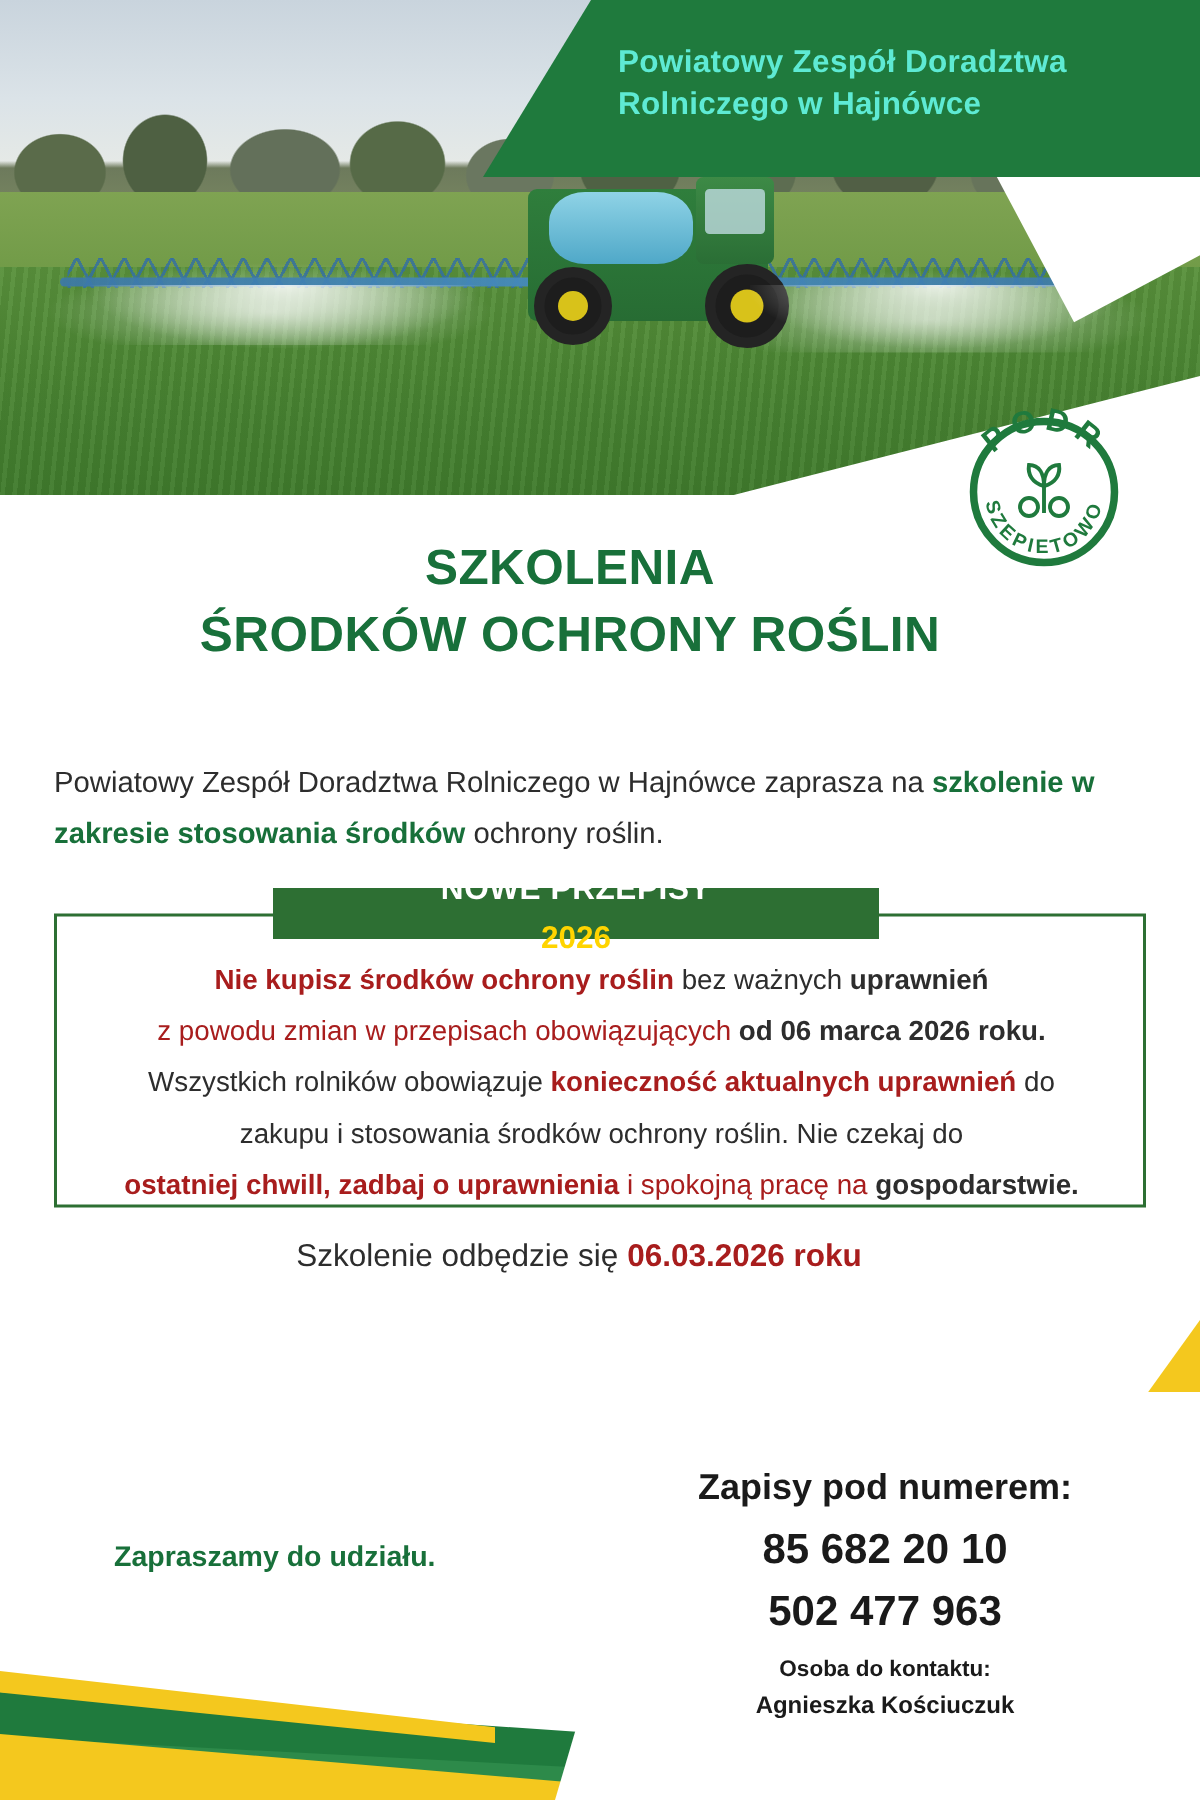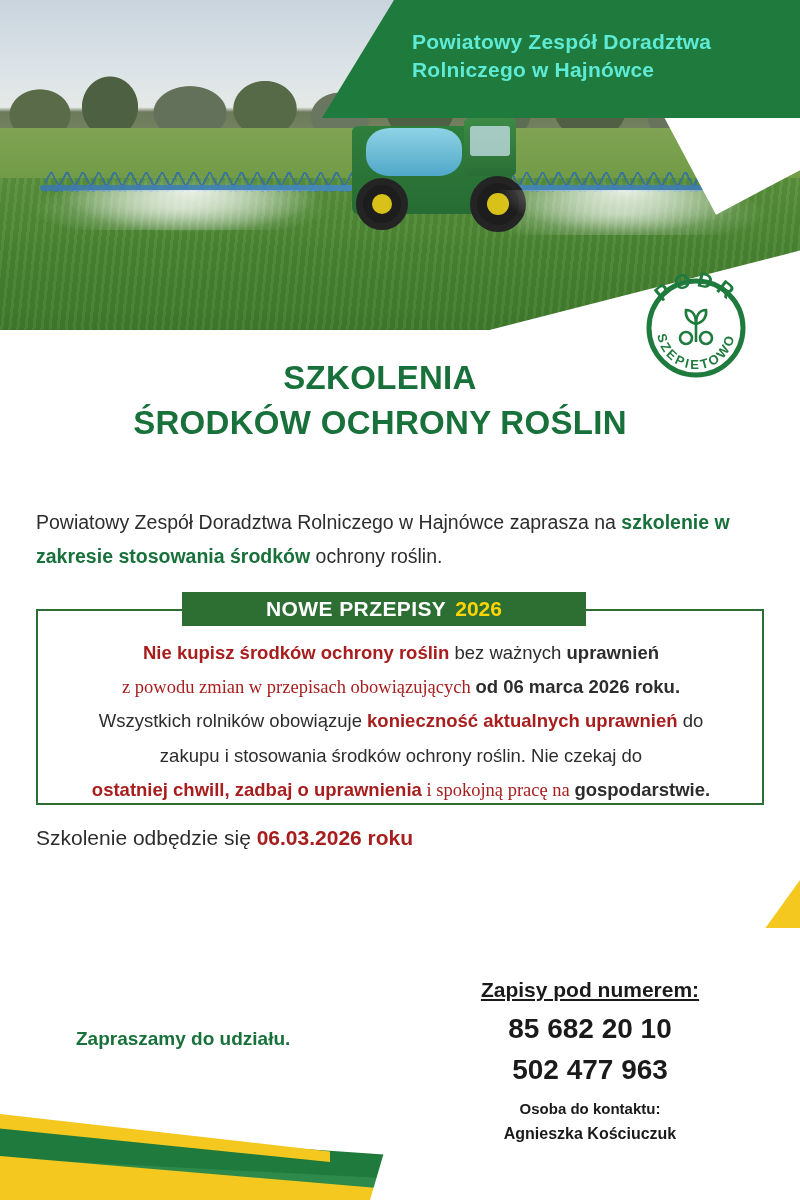--- a/index.html
+++ b/index.html
@@ -233,20 +233,21 @@
     top: 592px;
     left: 182px;
     width: 404px;
     height: 34px;
     background: #2d6f33;
     z-index: 6;
     display: flex;
     align-items: center;
     justify-content: center;
     gap: 9px;
+    flex-direction: column;
   }
   .ribbon .r1 {
     color: #ffffff;
     font-size: 21px;
     font-weight: bold;
     letter-spacing: 0.4px;
   }
   .ribbon .r2 {
     color: #ffd400;
     font-size: 21px;
@@ -269,30 +270,30 @@
     top: 636px;
     left: 56px;
     width: 690px;
     text-align: center;
     font-size: 18.5px;
     line-height: 1.85;
     color: #2d2d2d;
     z-index: 7;
   }
   .warn-content .rb { color: #a81d1d; font-weight: bold; }
-  .warn-content .rn { color: #a81d1d; font-family: Liberation Serif, serif; }
+  .warn-content .rn { color: #a81d1d; }
   .warn-content .db { color: #2d2d2d; font-weight: bold; }
 
   
   .date-block {
     position: absolute;
     top: 818px;
     left: 36px;
     width: 700px;
-    text-align: left;
+    text-align: center;
     font-size: 21px;
     line-height: 1.9;
     color: #2d2d2d;
   }
   .date-block .gb { color: #18703a; font-weight: bold; }
   .date-block .rbold { color: #a81d1d; font-weight: bold; }
 
   
   .yellow-right {
     position: absolute;
@@ -358,24 +359,23 @@
   .contact {
     position: absolute;
     right: 40px;
     top: 978px;
     width: 340px;
     text-align: center;
     z-index: 6;
     color: #1a1a1a;
   }
   .contact .c-title {
-    font-size: 21px;
+    font-size: 24px;
     font-weight: bold;
     margin-bottom: 11px;
-    text-decoration: underline;
   }
   .contact .c-phone {
     font-size: 28px;
     font-weight: bold;
     margin-bottom: 9px;
   }
   .contact .c-sub {
     font-size: 15px;
     font-weight: bold;
     margin-top: 14px;

